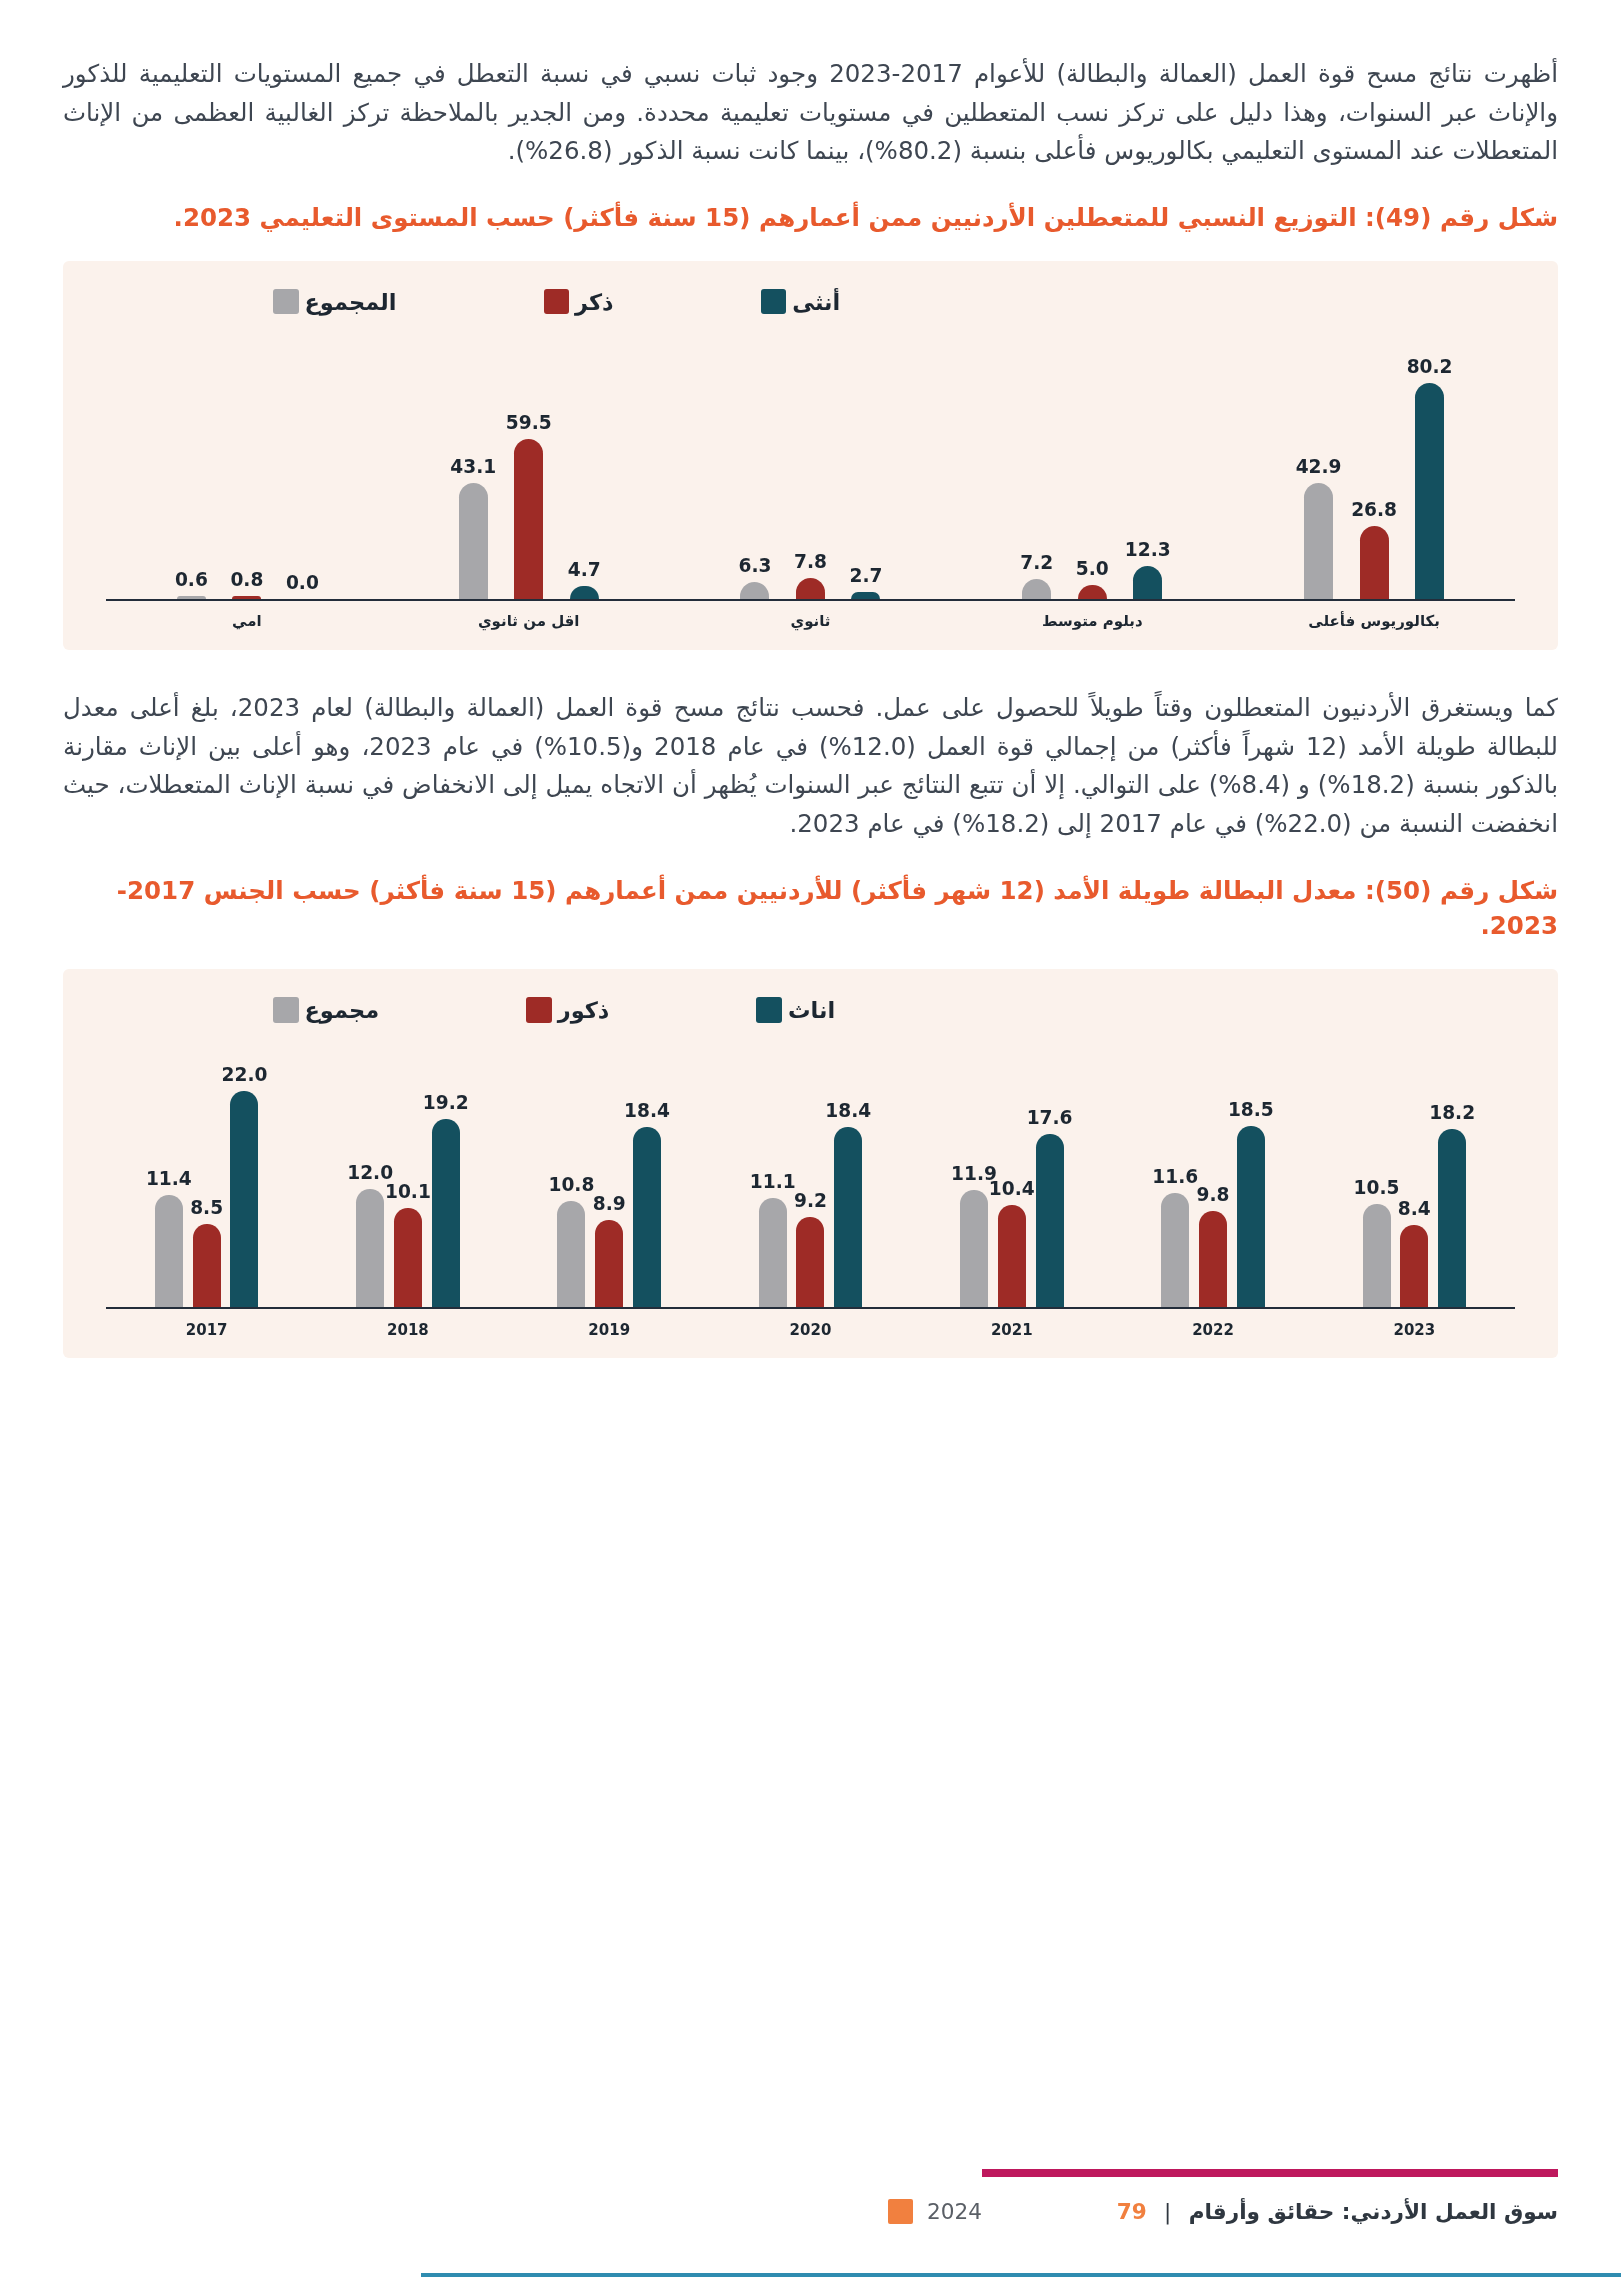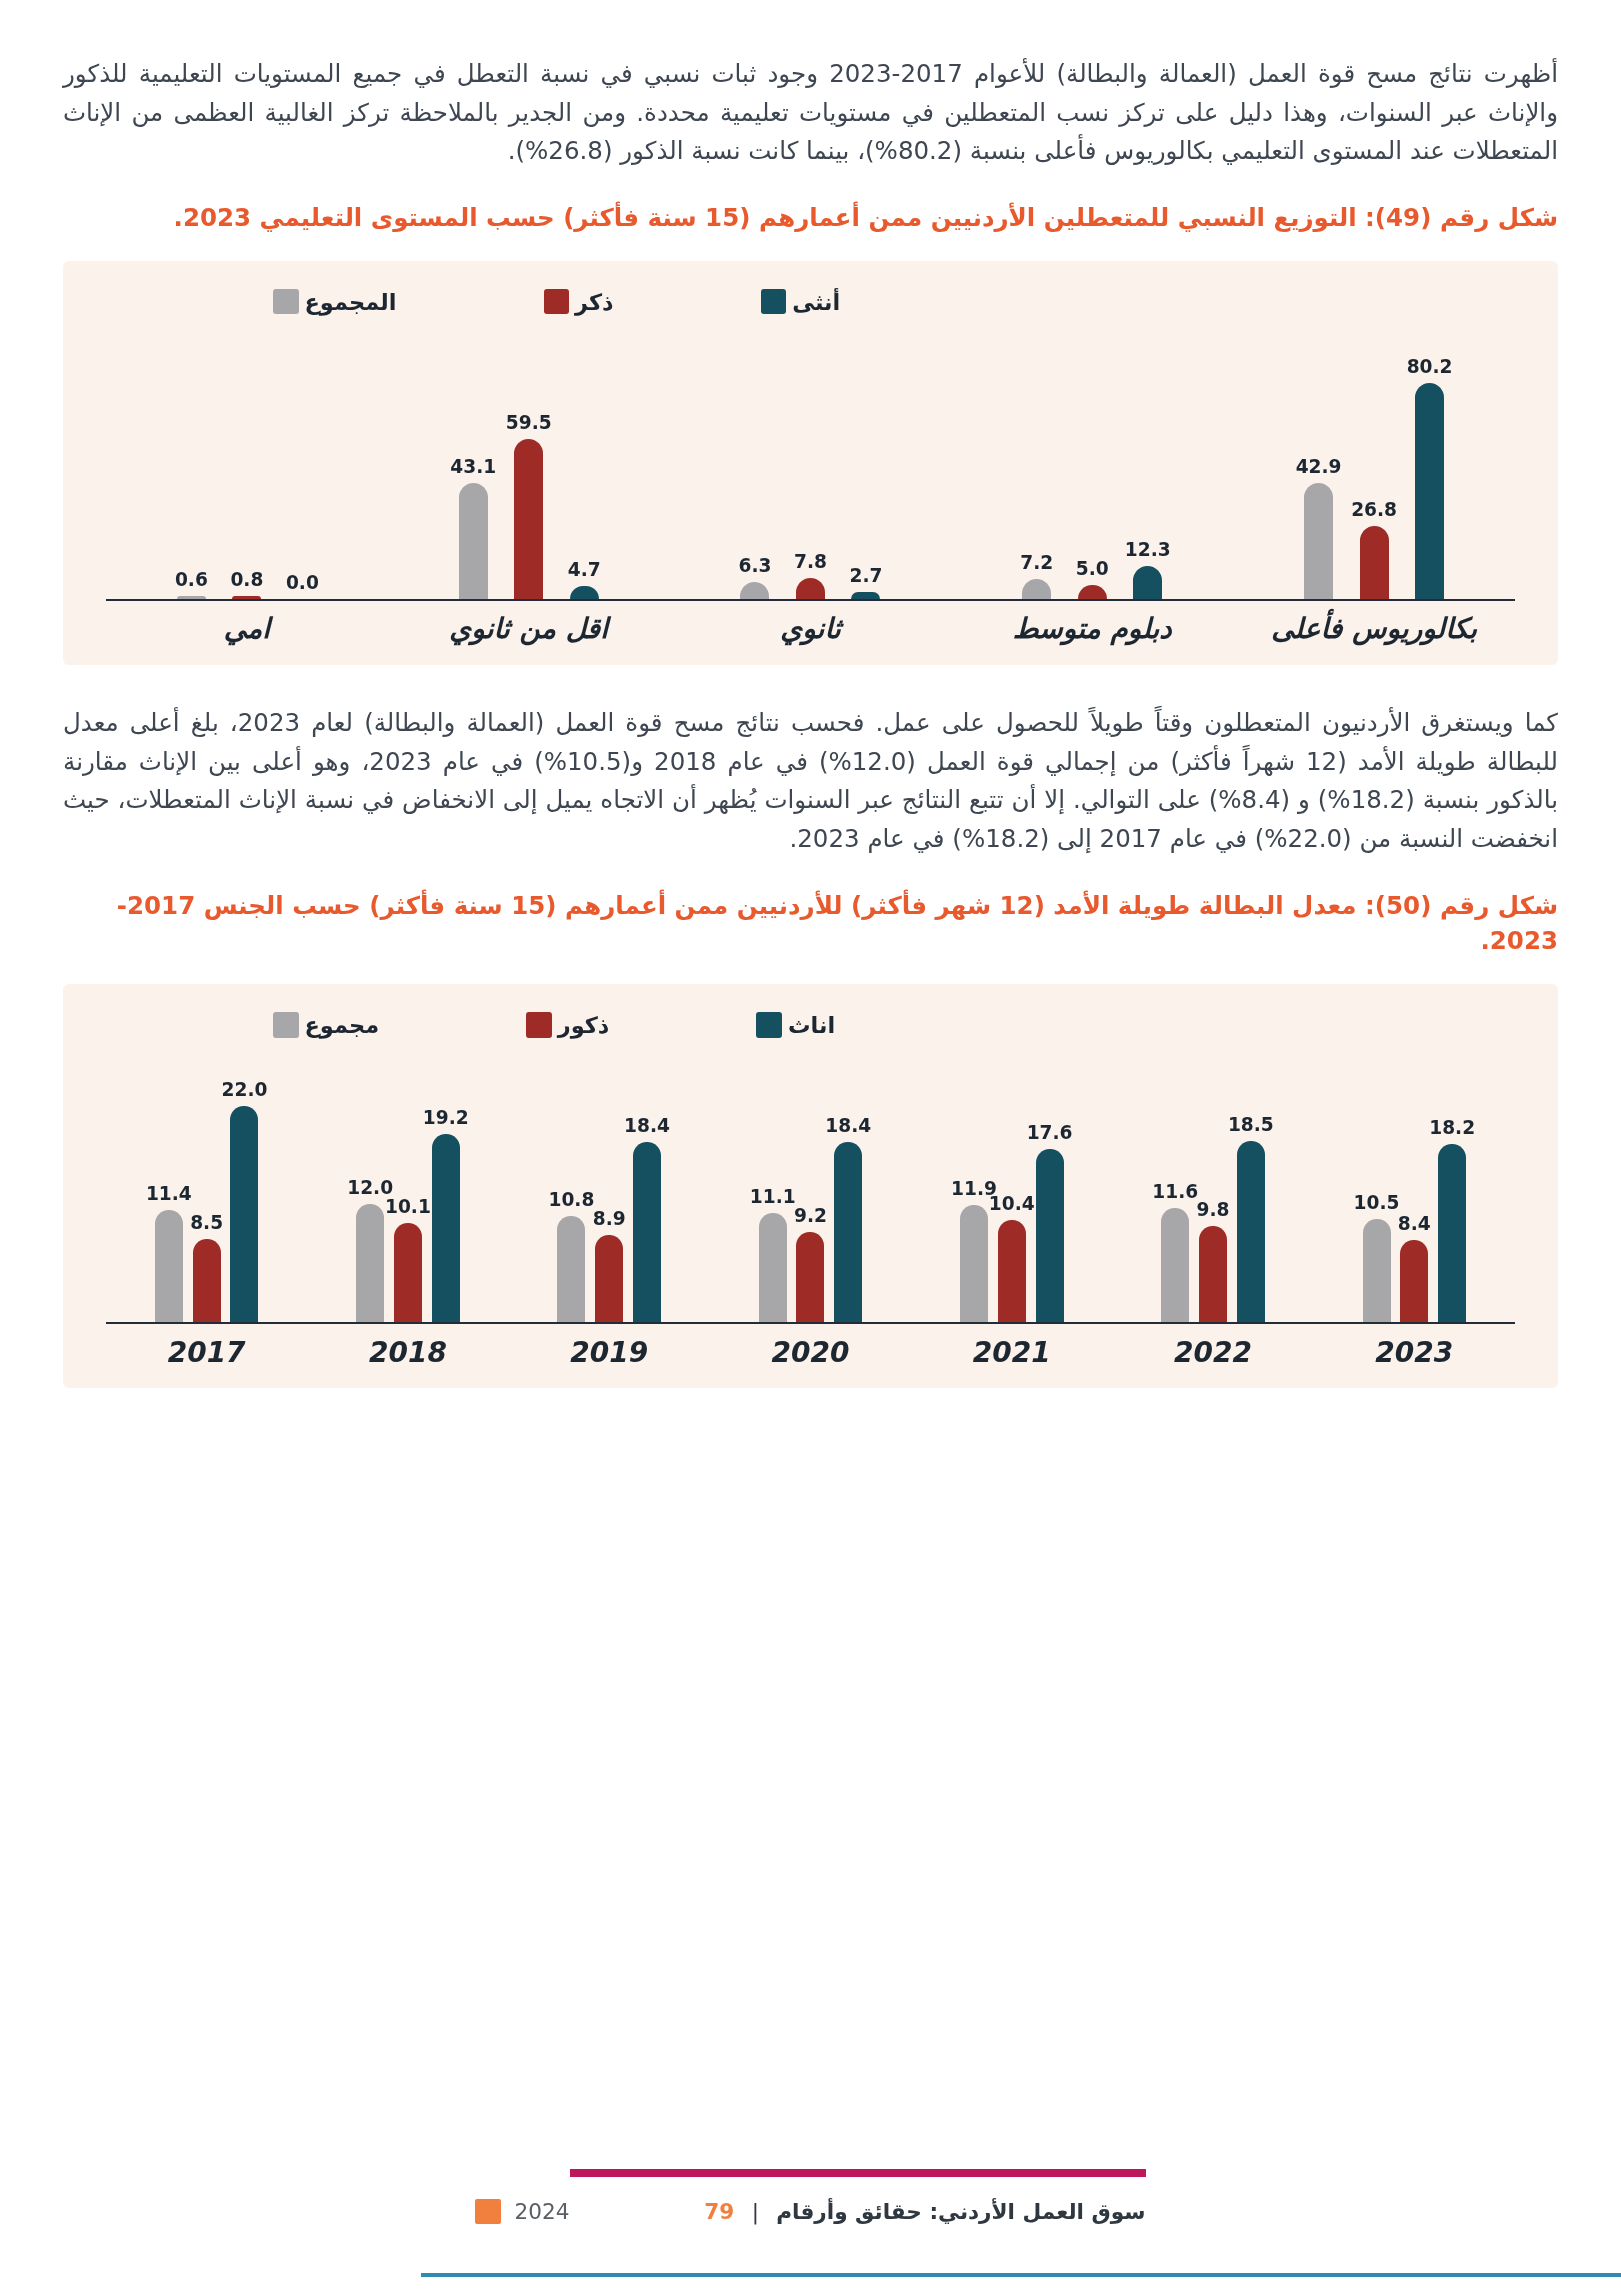--- a/index.html
+++ b/index.html
@@ -37,24 +37,24 @@
   [data-chart="fig49"] .bar-col { width:29px;justify-content:space-between; }
   [data-chart="fig50"] .bar-col { width:28px; }
   .bar-value {
     font-size:18.6px; font-weight:bold; color:#1d2731;
     margin-bottom:5.9px; white-space:nowrap; direction:ltr; flex:0 0 auto;
   }
   .bar { width:100%; flex:0 0 auto; }
   [data-chart="fig49"] .bar { border-radius:14.7px 14.7px 0 0; }
   [data-chart="fig50"] .bar { border-radius:13.7px 13.7px 0 0; }
   .cats { display:flex; padding-top:11.8px; }
-  .cat { flex:1; text-align:center; font-size:28px; font-weight:bold; color:#1d2731;font-style:italic; }
+  .cat { flex:1; text-align:center; font-size:15px; font-weight:bold; color:#1d2731; }
   .footer {
     position:absolute; left:63px; right:63px; bottom:69px;
-    display:flex; justify-content:center; align-items:flex-end; direction:ltr;
+    display:flex; justify-content:flex-end; align-items:flex-end; direction:ltr;
   }
   .footer-year { display:flex; align-items:center; gap:13.7px; }
   .orange-square { width:25.5px; height:25.5px; background:#f1803f; border-radius:2px; display:inline-block; }
   .year-text { font-size:21.6px; color:#5a5f66; }
   .footer-pub {
     width:576px; border-top:8px solid #be185d; padding-top:22px;
     direction:rtl; text-align:right; font-size:21.6px; color:#2f3740; font-weight:bold;
   }
   .footer-pub .sep { margin:0 9.8px; color:#2f3740; font-weight:normal; }
   .footer-pub .pagenum { color:#f1803f; font-weight:bold; direction:ltr; unicode-bidi:embed; }

